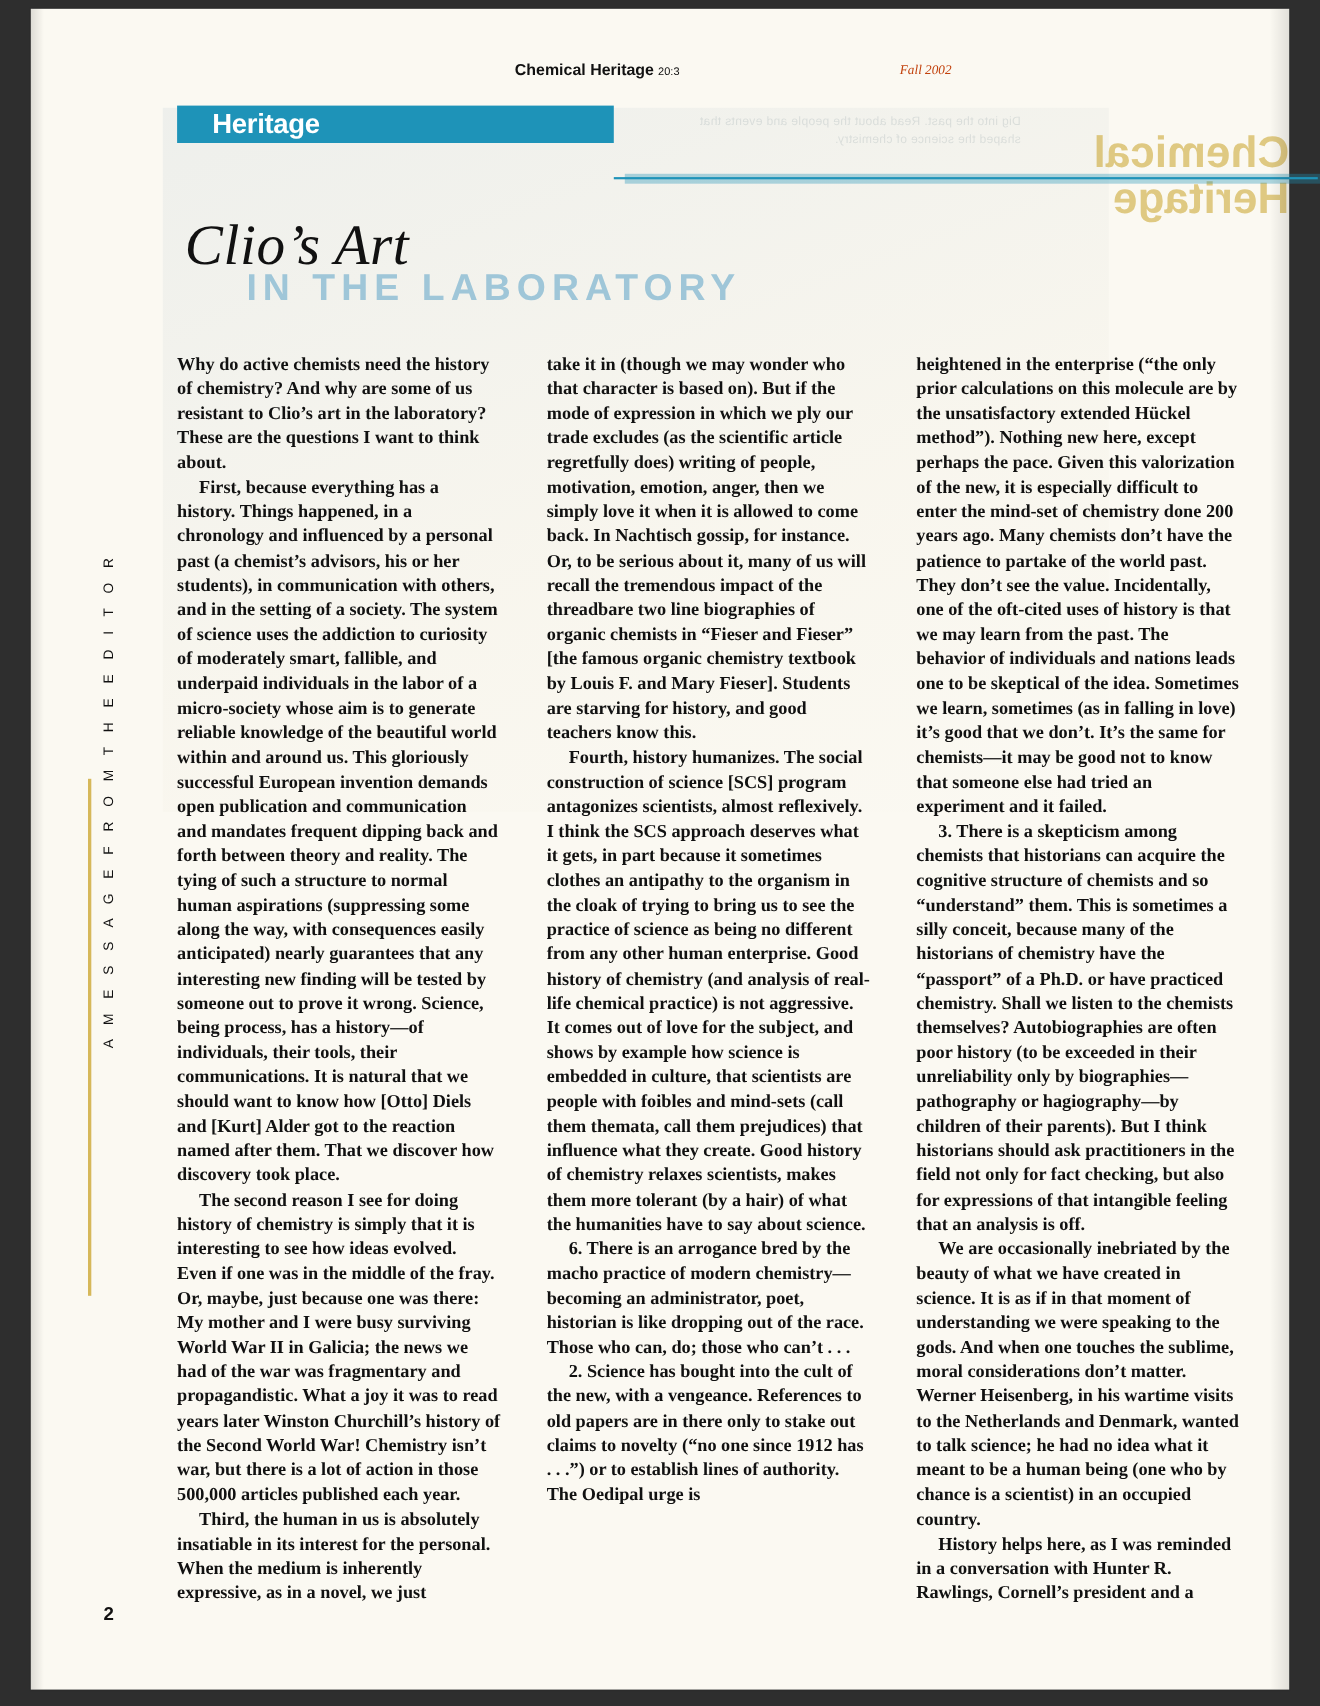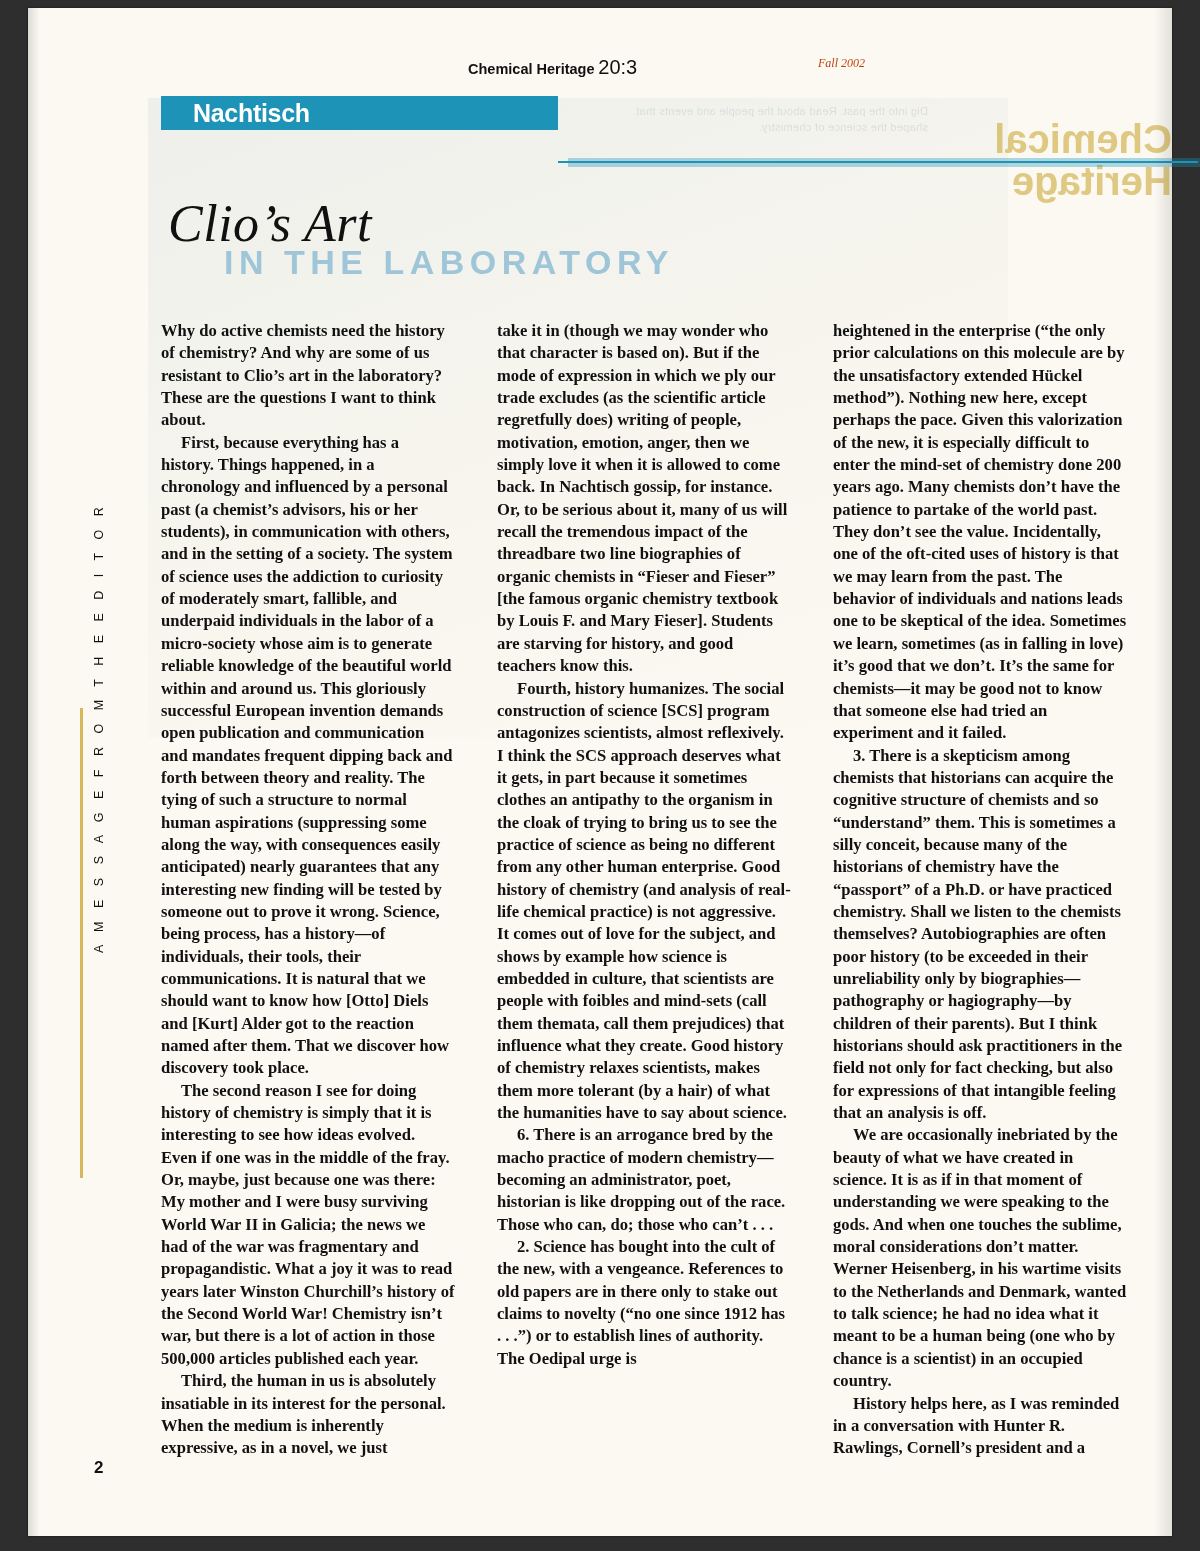--- a/index.html
+++ b/index.html
@@ -98,21 +98,21 @@
     font-size: 15px;
     color: #111;
   }
   .running-head .rh-mag {
     font-family: "Liberation Sans", sans-serif;
     font-weight: bold;
     font-size: 14.5px;
   }
   .running-head .rh-vol {
     font-family: "Liberation Sans", sans-serif;
-    font-size: 20px;
+    font-size: 10px;
   }
   .issue-date {
     position: absolute;
     top: 48px;
     left: 790px;
     font-style: italic;
     font-size: 12px;
     color: #c2410c;
   }
   
@@ -245,21 +245,21 @@
     <div class="st-band"></div>
 
     <div class="running-head">
       <span class="rh-mag">Chemical Heritage</span>
       <span class="rh-vol">20:3</span>
     </div>
     <div class="issue-date">Fall 2002</div>
 
     <div class="masthead">
       <div class="editorial-bar">
-        <div class="editorial-word">Nachtisch</div>
+        <div class="editorial-word">Heritage</div>
       </div>
     </div>
     <div class="rule-right"></div>
 
     <div class="title-script">Clio’s Art</div>
     <div class="title-lab">IN THE LABORATORY</div>
 
     <div class="columns">
       <div class="col">
         <p>Why do active chemists need the history of chemistry? And why are some of us resistant to Clio’s art in the laboratory? These are the questions I want to think about.</p>

